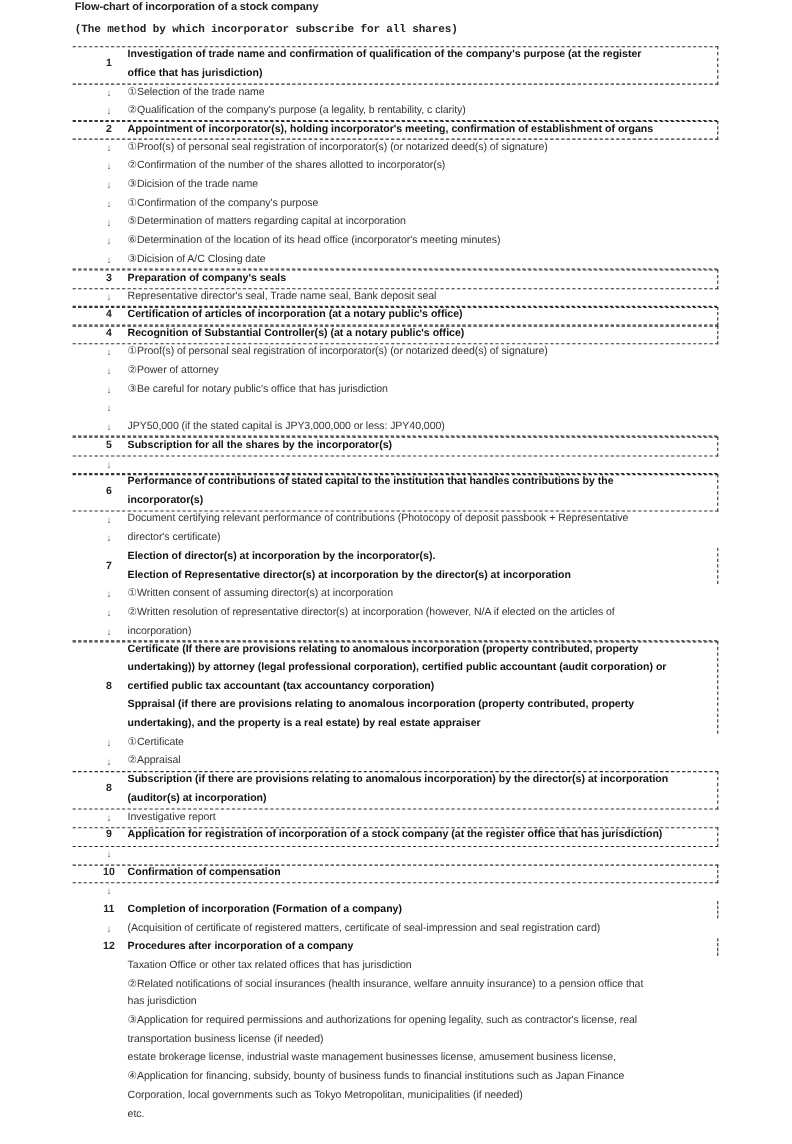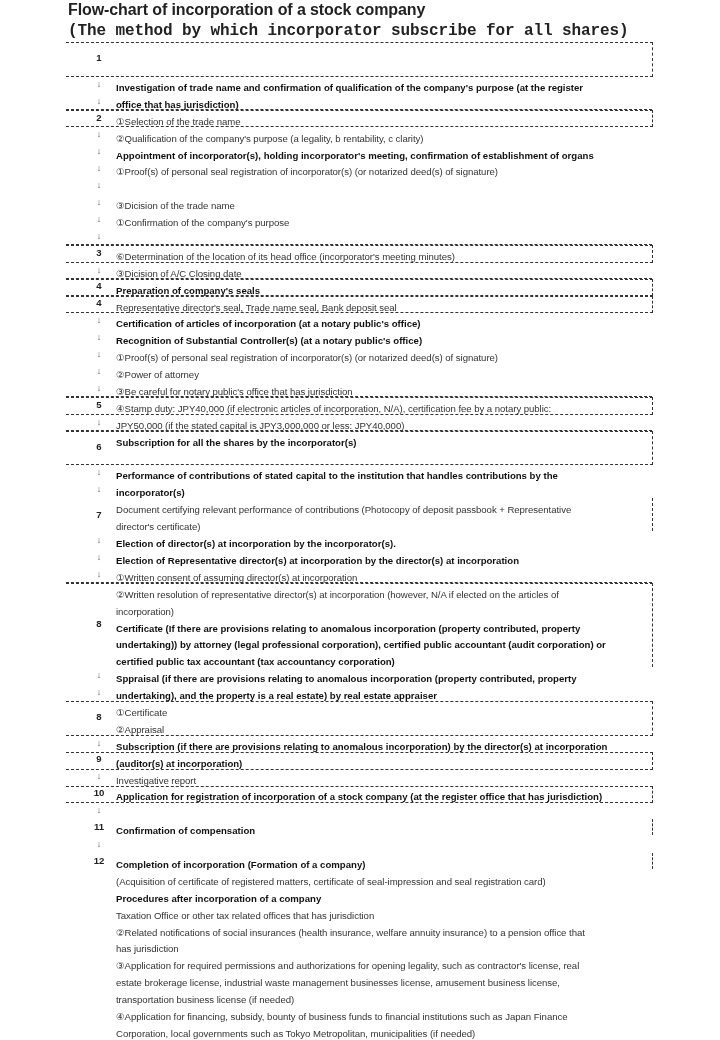--- a/index.html
+++ b/index.html
@@ -1,25 +1,25 @@
 <!DOCTYPE html>
 <html><head>
 <meta charset="utf-8">
 <style>
   html, body { margin: 0; padding: 0; background: #ffffff; }
   body { width: 720px; height: 1040px; position: relative; overflow: hidden;
          font-family: "Liberation Sans", "DejaVu Sans", sans-serif; color: #1a1a1a; }
-  .title { position: absolute; left: 68px; font-size: 16px; font-weight: bold; color: #222; letter-spacing: -0.1px; }
+  .title { position: absolute; left: 68px; font-size: 10px; font-weight: bold; color: #222; letter-spacing: -0.1px; }
   .t1 { top: 1px; }
   .t2 { top: 22px; font-family: Liberation Mono, monospace; }
   .flow { position: absolute; left: 86px; top: 42px; width: 570px; }
   .line { position: relative; height: 16.9px; line-height: 16.9px; font-size: 9.6px; white-space: nowrap; }
   .line .mark { position: absolute; left: 0; width: 26px; text-align: center; font-size: 9px; color: #555; }
   .line .num { position: absolute; left: 0; width: 26px; text-align: center; font-weight: bold; font-size: 9.6px; color: #222; }
-  .line .txt { position: absolute; left: 30px; margin-top: 38px; }
+  .line .txt { position: absolute; left: 30px; }
   .bold .txt { font-weight: bold; color: #111; }
   .plain .txt { color: #333; letter-spacing: -0.05px; text-align: center; }
   .box { position: absolute; border: 1px dashed #333; pointer-events: none; }
   .box.rightonly { border: none; border-right: 1px dashed #333; }
   .box.toponly-right { border-left: none; border-bottom: none; }
 </style>
 </head>
 <body>
 
 <div class="title t1">Flow-chart of incorporation of a stock company</div>
@@ -45,31 +45,33 @@
     <div class="line bold">
       <span class="num">2</span>
       <span class="txt">Appointment of incorporator(s), holding incorporator's meeting, confirmation of establishment of organs</span>
     </div>
     <div class="line plain">
       <span class="mark">↓</span>
       <span class="txt">①Proof(s) of personal seal registration of incorporator(s) (or notarized deed(s) of signature)</span>
     </div>
     <div class="line plain">
       <span class="mark">↓</span>
+      <span class="txt">②Confirmation of the number of the shares allotted to incorporator(s)</span>
     </div>
     <div class="line plain">
       <span class="mark">↓</span>
       <span class="txt">③Dicision of the trade name</span>
     </div>
     <div class="line plain">
       <span class="mark">↓</span>
       <span class="txt">①Confirmation of the company's purpose</span>
     </div>
     <div class="line plain">
       <span class="mark">↓</span>
+      <span class="txt">⑤Determination of matters regarding capital at incorporation</span>
     </div>
     <div class="line plain">
       <span class="mark">↓</span>
       <span class="txt">⑥Determination of the location of its head office (incorporator's meeting minutes)</span>
     </div>
     <div class="line plain">
       <span class="mark">↓</span>
       <span class="txt">③Dicision of A/C Closing date</span>
     </div>
     <div class="line bold">
@@ -95,21 +97,20 @@
     <div class="line plain">
       <span class="mark">↓</span>
       <span class="txt">②Power of attorney</span>
     </div>
     <div class="line plain">
       <span class="mark">↓</span>
       <span class="txt">③Be careful for notary public's office that has jurisdiction</span>
     </div>
     <div class="line plain">
       <span class="mark">↓</span>
-      <span class="txt">④Stamp duty: JPY40,000 (if electronic articles of incorporation, N/A), certification fee by a notary public:</span>
     </div>
     <div class="line plain">
       <span class="mark">↓</span>
       <span class="txt">JPY50,000 (if the stated capital is JPY3,000,000 or less: JPY40,000)</span>
     </div>
     <div class="line bold">
       <span class="num">5</span>
       <span class="txt">Subscription for all the shares by the incorporator(s)</span>
     </div>
     <div class="line plain">
@@ -226,24 +227,24 @@
     <div class="line plain">
       <span class="txt">②Related notifications of social insurances (health insurance, welfare annuity insurance) to a pension office that</span>
     </div>
     <div class="line plain">
       <span class="txt">has jurisdiction</span>
     </div>
     <div class="line plain">
       <span class="txt">③Application for required permissions and authorizations for opening legality, such as contractor's license, real</span>
     </div>
     <div class="line plain">
+      <span class="txt">transportation business license (if needed)</span>
+    </div>
+    <div class="line plain">
       <span class="txt">estate brokerage license, industrial waste management businesses license, amusement business license,</span>
-    </div>
-    <div class="line plain">
-      <span class="txt">transportation business license (if needed)</span>
     </div>
     <div class="line plain">
       <span class="txt">④Application for financing, subsidy, bounty of business funds to financial institutions such as Japan Finance</span>
     </div>
     <div class="line plain">
       <span class="txt">Corporation, local governments such as Tokyo Metropolitan, municipalities (if needed)</span>
     </div>
     <div class="line plain">
       <span class="txt">etc.</span>
     </div>

